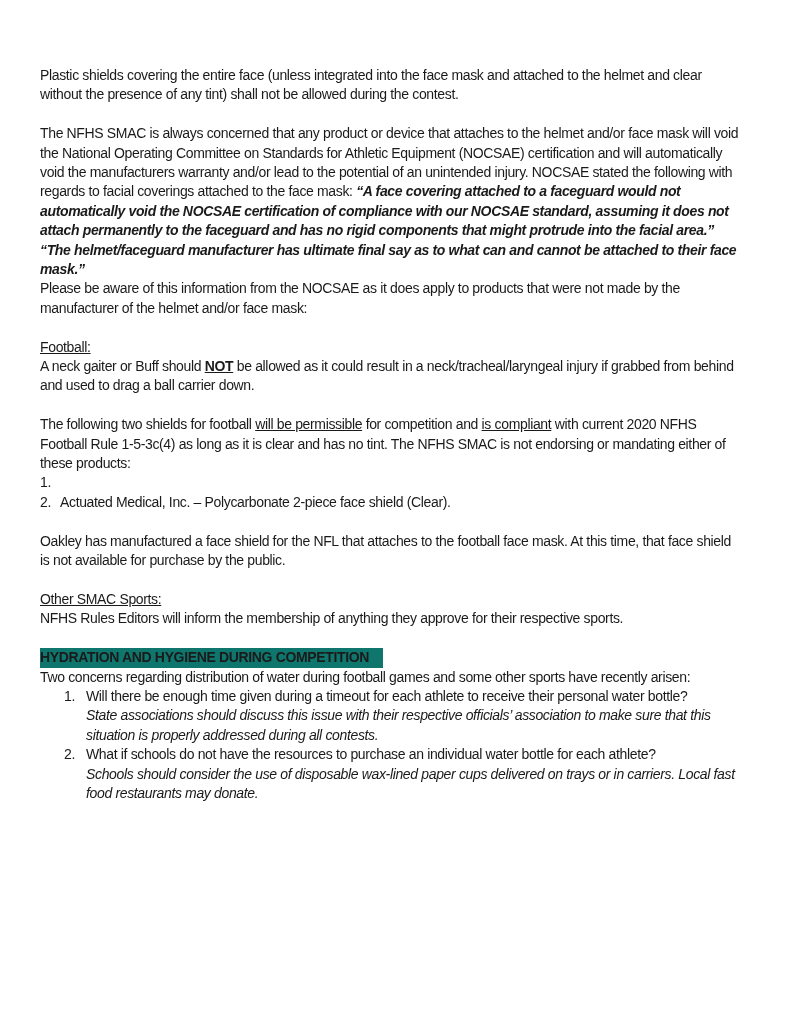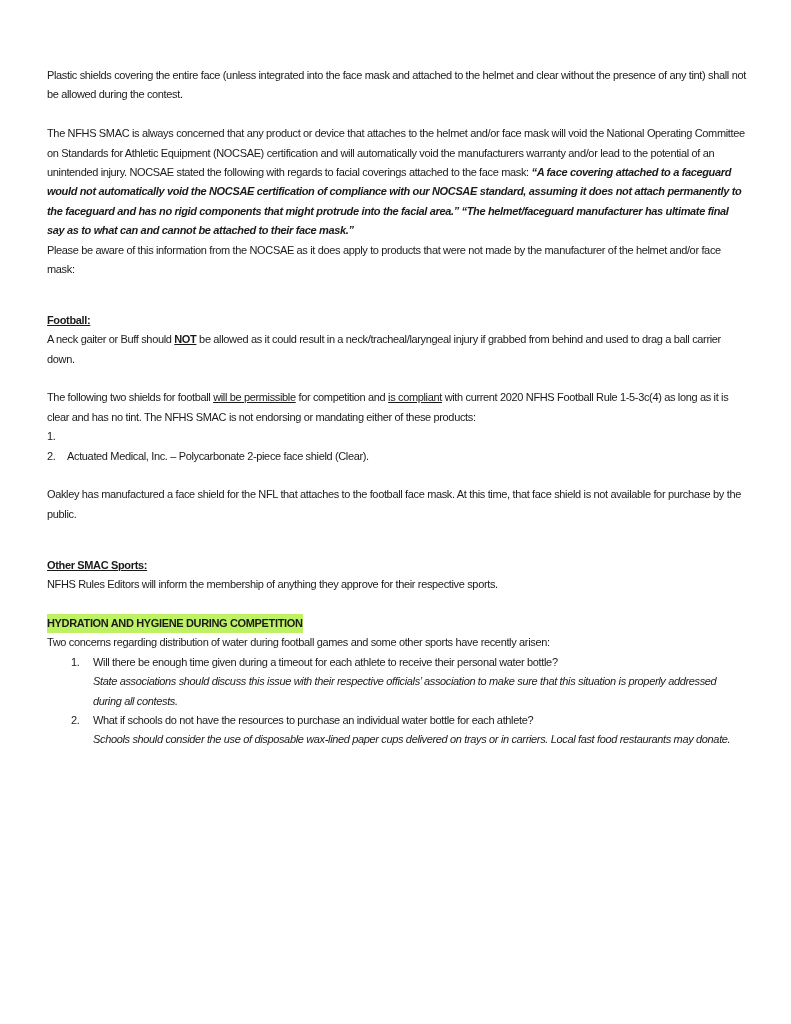--- a/index.html
+++ b/index.html
@@ -1,30 +1,30 @@
 <!DOCTYPE html>
 <html><head>
 <meta charset="utf-8">
 <style>
   html, body { margin: 0; padding: 0; background: #ffffff; }
   body { width: 791px; height: 1024px; overflow: hidden; position: relative; }
   .page {
-    position: absolute; left: 47px; top: 66px; width: 700px;
+    position: absolute; left: 40px; top: 66px; width: 700px;
     font-family: "Liberation Sans", sans-serif;
-    font-size: 11px; line-height: 19.4px; color: #1a1a1a;
+    font-size: 14px; line-height: 19.4px; color: #1a1a1a;
     letter-spacing: -0.35px;
   }
   p { margin: 0; }
   .gap { height: 19.4px; }
   .bi { font-weight: bold; font-style: italic; }
   .u { text-decoration: underline; }
   .b { font-weight: bold; }
   a.link { color: #2f5fa8; text-decoration: underline; }
-  .heading { font-weight: bold; text-decoration: underline; margin-top: 12px; }
-  .hl-heading { font-weight: bold; background: #bef264; display: inline-block; padding-right: 0; }
+  .heading { font-weight: normal; text-decoration: underline; }
+  .hl-heading { font-weight: bold; background: #0f766e; display: inline-block; padding-right: 14px; }
   ol.numbered { margin: 0; padding: 0; list-style: none; }
   ol.numbered li { display: flex; }
   ol.numbered li .num { width: 20px; flex: none; }
   ol.indented { margin: 0; padding: 0 0 0 24px; list-style: none; }
   ol.indented li { display: flex; }
   ol.indented li .num { width: 22px; flex: none; }
   .it { font-style: italic; }
 </style>
 </head>
 <body>

